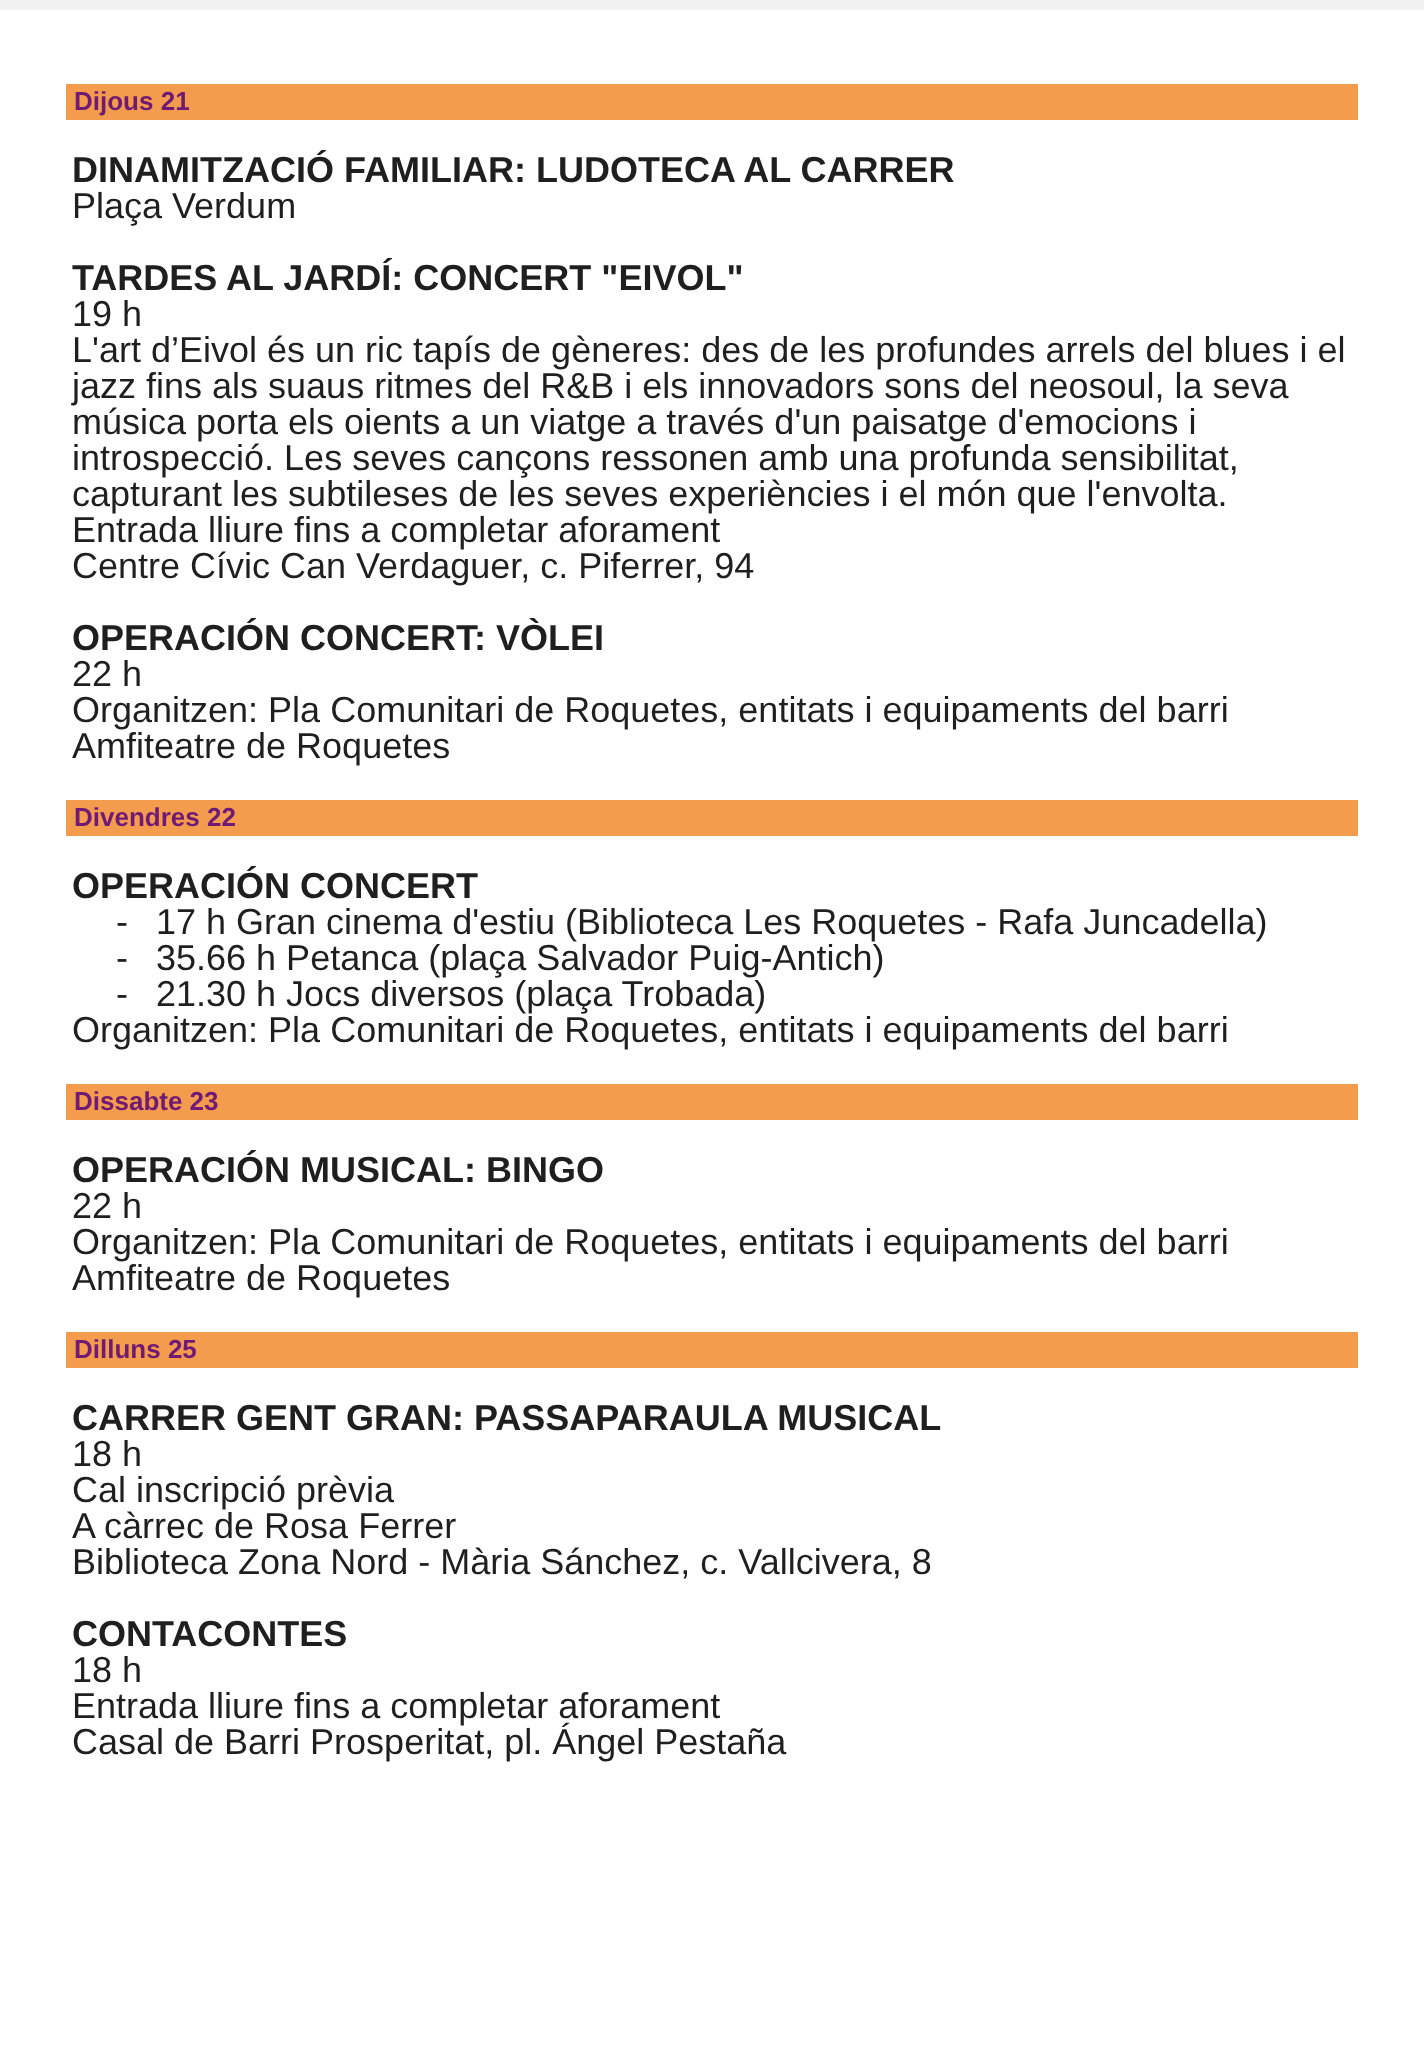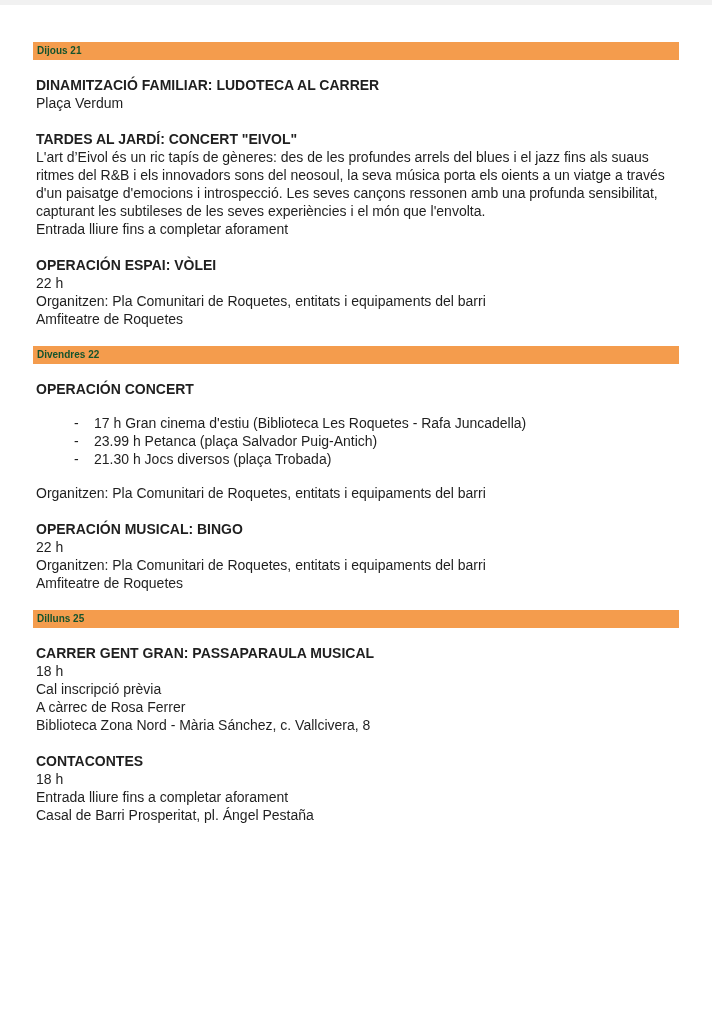--- a/index.html
+++ b/index.html
@@ -21,36 +21,36 @@
   .content {
     position: absolute;
     top: 42px;
     left: 36px;
     width: 640px;
   }
   .day-bar {
     background: #f49c4d;
     height: 18px;
     line-height: 18px;
-    font-size: 10px;
+    font-size: 13px;
     font-weight: bold;
     padding: 0 4px;
     margin: 0 -3px 16px -3px;
-    color: #14532d;
+    color: #701a75;
   }
   .event {
-    font-size: 14px;
+    font-size: 18px;
     line-height: 18px;
     margin: 0 0 18px 0;
   }
   .event-title { font-weight: bold; }
   .event-line { }
   .bullets {
     list-style: none;
-    margin: 16px;
+    margin: 0;
     padding: 0;
   }
   .bullets li {
     position: relative;
     padding-left: 42px;
   }
   .bullets li::before {
     content: "-";
     position: absolute;
     left: 22px;
@@ -67,43 +67,46 @@
 
     <div class="day-bar">Dijous 21</div>
 
     <div class="event">
       <div class="event-title">DINAMITZACIÓ FAMILIAR: LUDOTECA AL CARRER</div>
       <div class="event-line">Plaça Verdum</div>
     </div>
 
     <div class="event">
       <div class="event-title">TARDES AL JARDÍ: CONCERT "EIVOL"</div>
+      <div class="event-line">19 h</div>
       <div class="event-line">L'art d’Eivol és un ric tapís de gèneres: des de les profundes arrels del blues i el jazz fins als suaus ritmes del R&amp;B i els innovadors sons del neosoul, la seva música porta els oients a un viatge a través d'un paisatge d'emocions i introspecció. Les seves cançons ressonen amb una profunda sensibilitat, capturant les subtileses de les seves experiències i el món que l'envolta.</div>
       <div class="event-line">Entrada lliure fins a completar aforament</div>
+      <div class="event-line">Centre Cívic Can Verdaguer, c. Piferrer, 94</div>
     </div>
 
     <div class="event">
-      <div class="event-title">OPERACIÓN ESPAI: VÒLEI</div>
+      <div class="event-title">OPERACIÓN CONCERT: VÒLEI</div>
       <div class="event-line">22 h</div>
       <div class="event-line">Organitzen: Pla Comunitari de Roquetes, entitats i equipaments del barri</div>
       <div class="event-line">Amfiteatre de Roquetes</div>
     </div>
 
     <div class="day-bar">Divendres 22</div>
 
     <div class="event">
       <div class="event-title">OPERACIÓN CONCERT</div>
       <ul class="bullets">
         <li>17 h Gran cinema d'estiu (Biblioteca Les Roquetes - Rafa Juncadella)</li>
-        <li>23.99 h Petanca (plaça Salvador Puig-Antich)</li>
+        <li>35.66 h Petanca (plaça Salvador Puig-Antich)</li>
         <li>21.30 h Jocs diversos (plaça Trobada)</li>
       </ul>
       <div class="event-line">Organitzen: Pla Comunitari de Roquetes, entitats i equipaments del barri</div>
     </div>
 
+    <div class="day-bar">Dissabte 23</div>
 
     <div class="event">
       <div class="event-title">OPERACIÓN MUSICAL: BINGO</div>
       <div class="event-line">22 h</div>
       <div class="event-line">Organitzen: Pla Comunitari de Roquetes, entitats i equipaments del barri</div>
       <div class="event-line">Amfiteatre de Roquetes</div>
     </div>
 
     <div class="day-bar">Dilluns 25</div>
 

